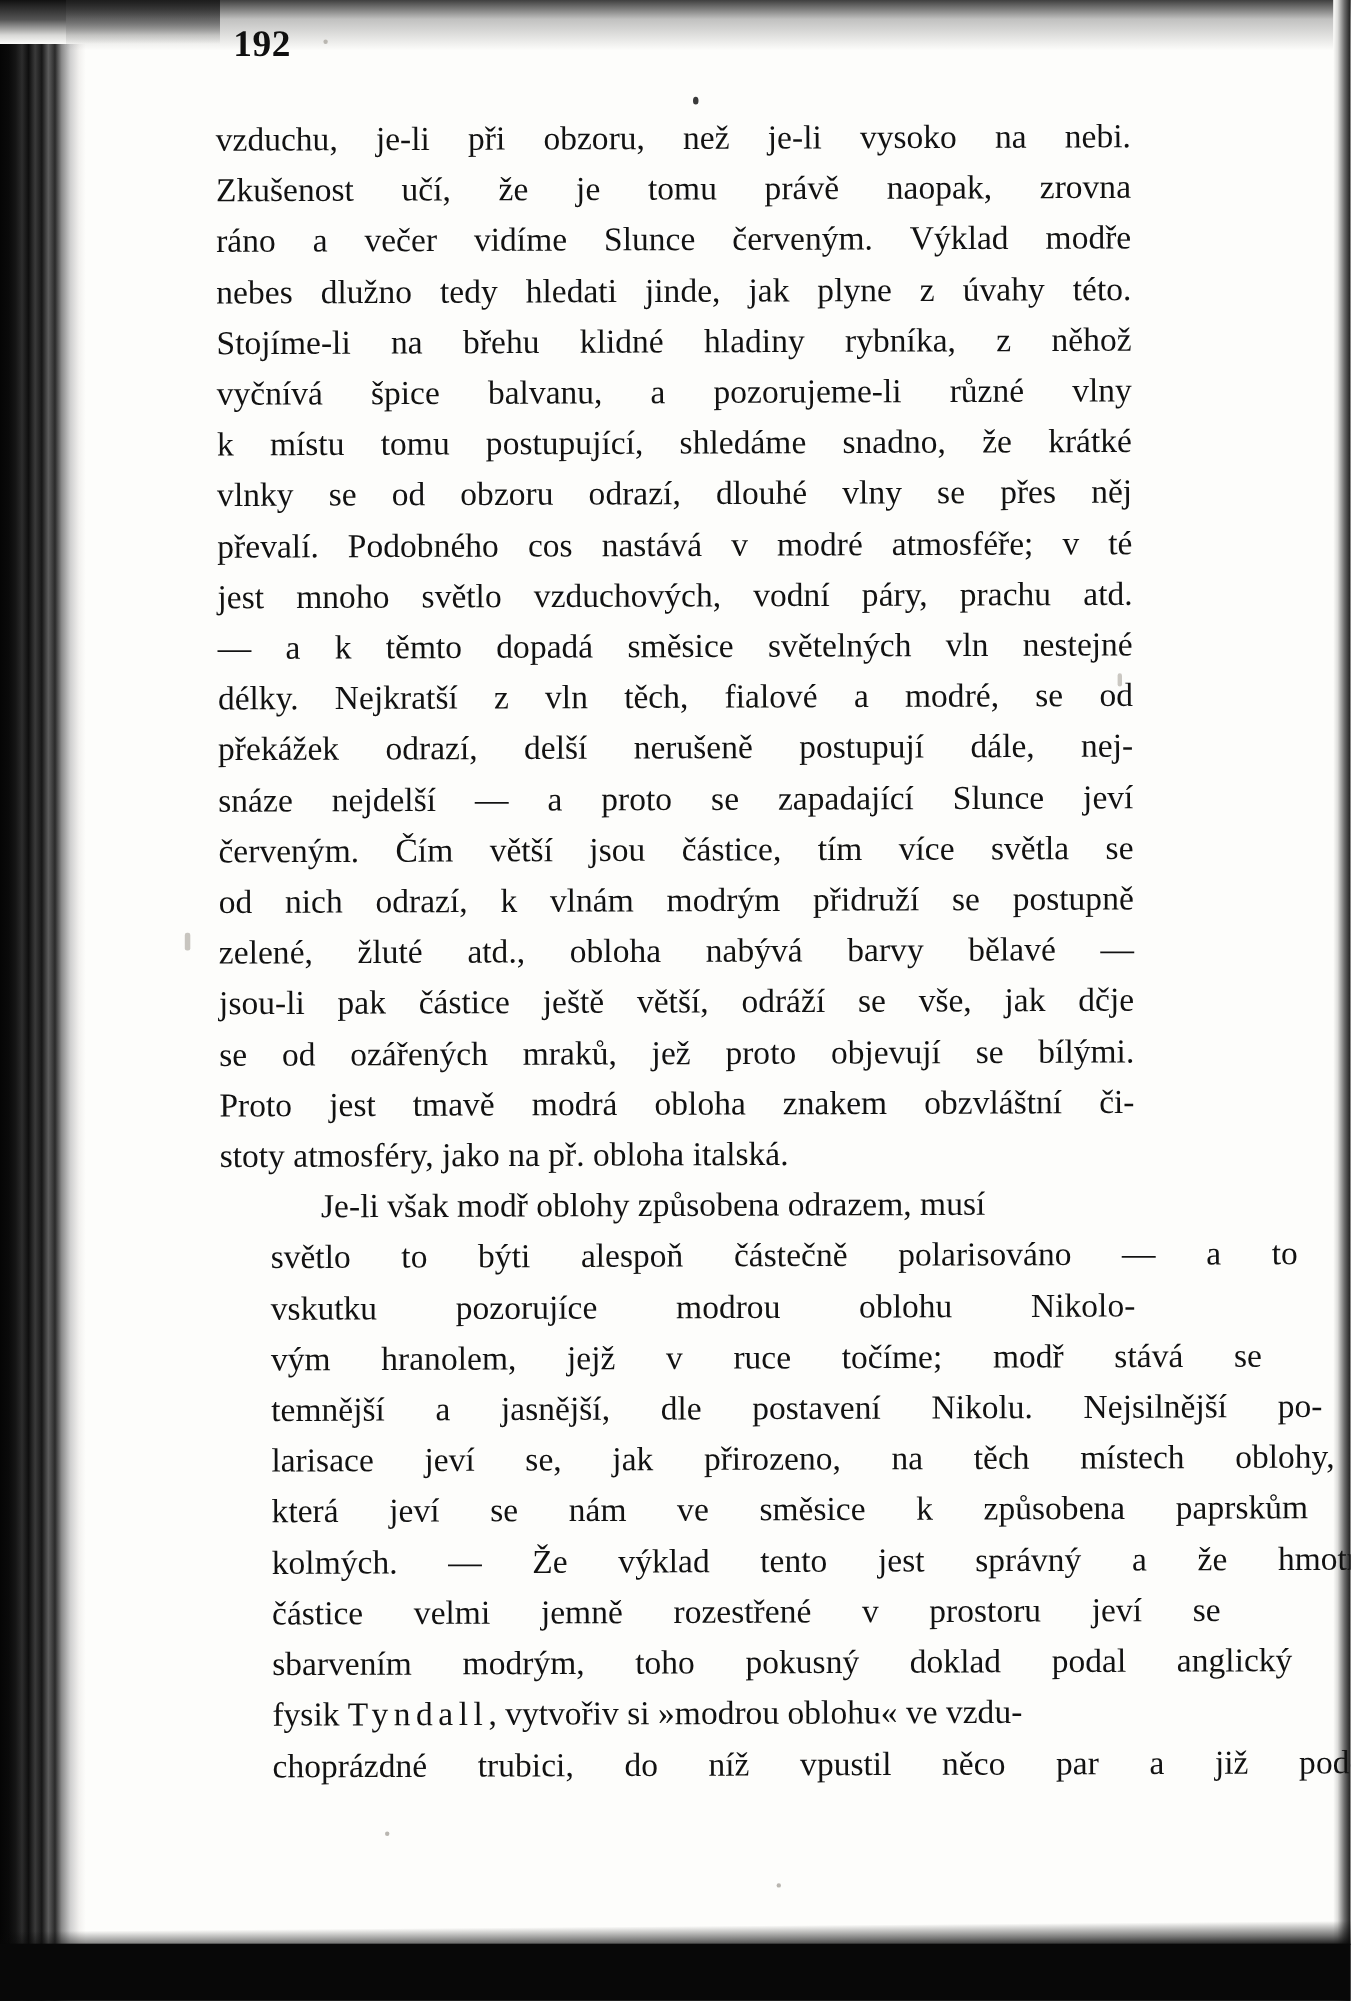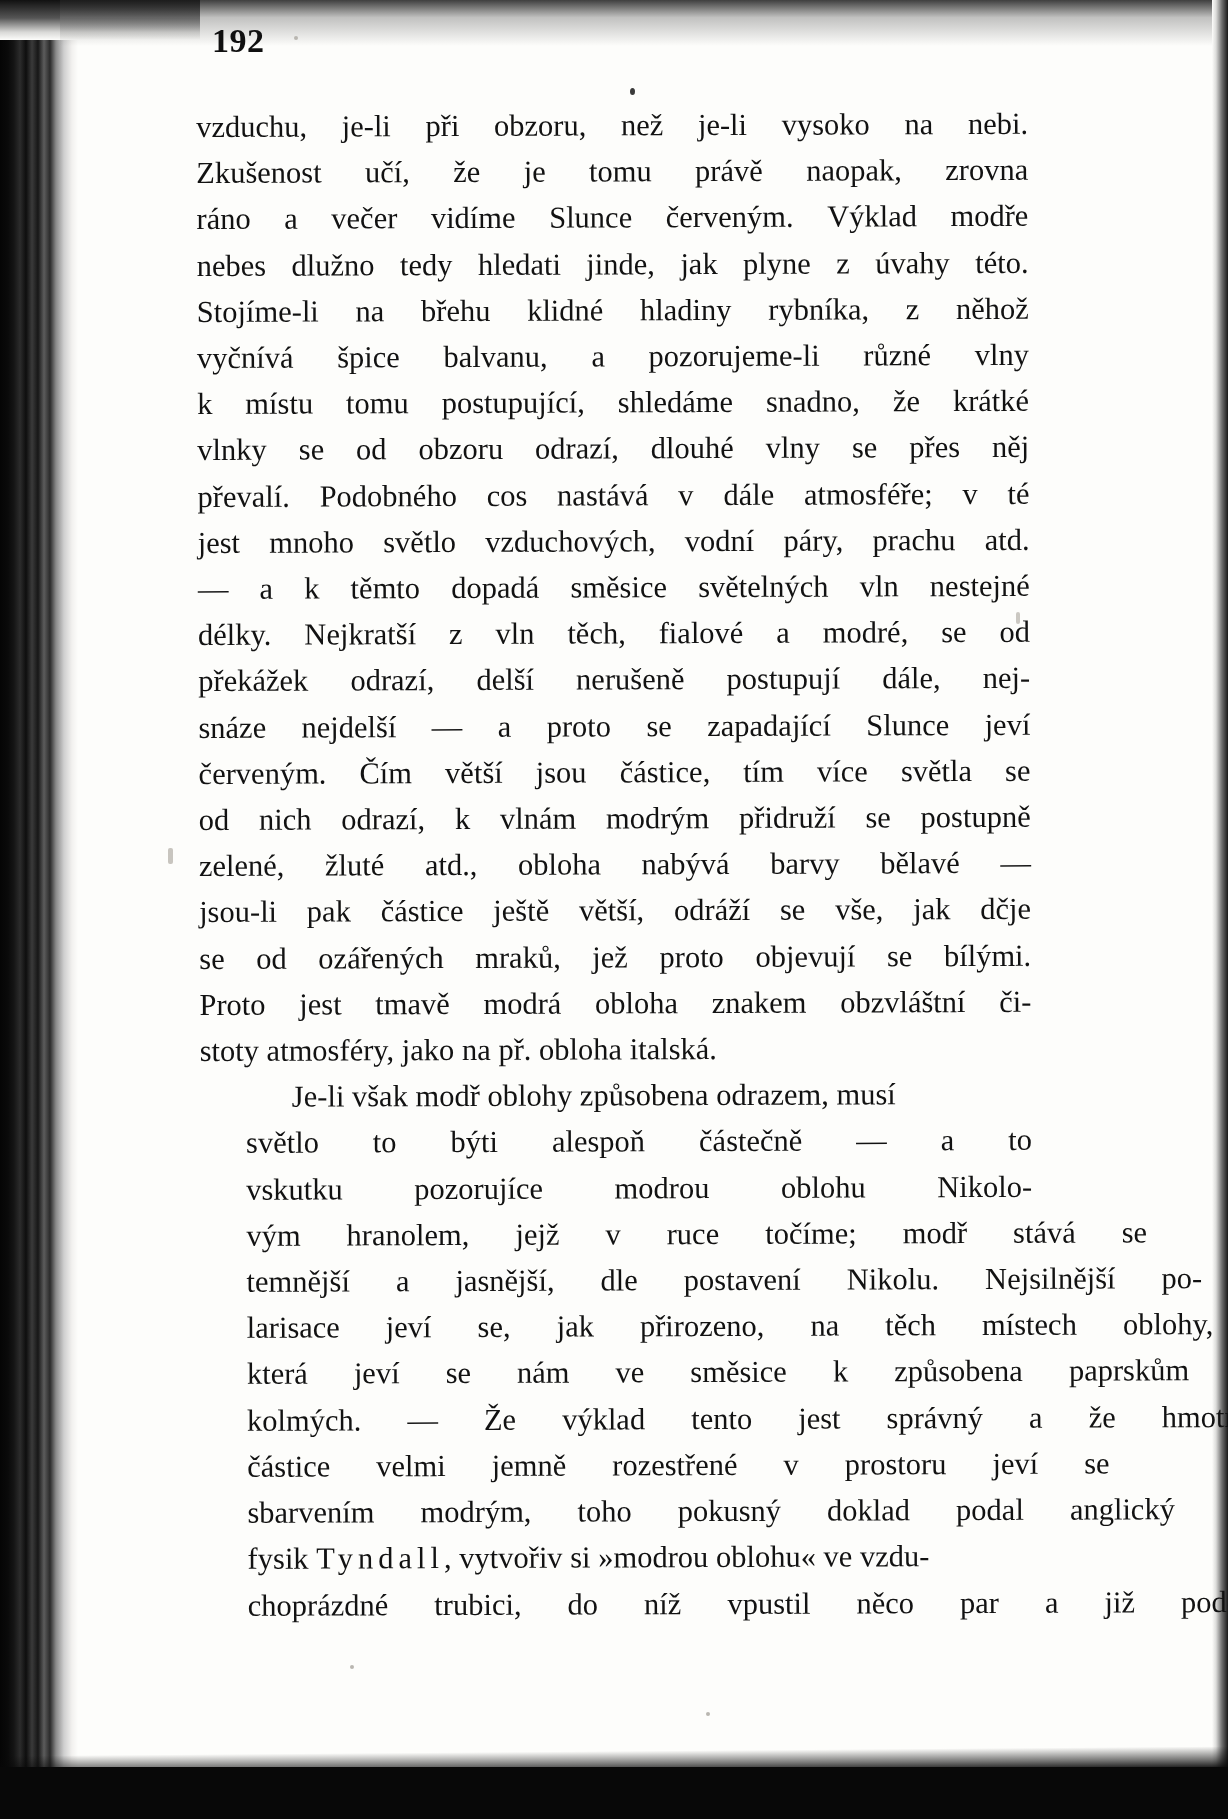--- a/index.html
+++ b/index.html
@@ -223,21 +223,21 @@
           <span>se</span>
           <span>přes</span>
           <span>něj</span>
         </span>
       <span class="line justified">
           <span>převalí.</span>
           <span>Podobného</span>
           <span>cos</span>
           <span>nastává</span>
           <span>v</span>
-          <span>dále</span>
+          <span>modré</span>
           <span>atmosféře;</span>
           <span>v</span>
           <span>té</span>
         </span>
       <span class="line justified">
           <span>jest</span>
           <span>mnoho</span>
           <span>světlo</span>
           <span>vzduchových,</span>
           <span>vodní</span>
@@ -357,20 +357,21 @@
     </p>
 
     <p class="para indented">
       <span class="line" style="padding-left:46px;"><span>Je-li však modř oblohy způsobena odrazem, musí</span></span>
       <span class="line justified">
           <span>světlo</span>
           <span>to</span>
           <span>býti</span>
           <span>alespoň</span>
           <span>částečně</span>
+          <span>polarisováno</span>
           <span>—</span>
           <span>a</span>
           <span>to</span>
         </span>
       <span class="line justified">
           <span>vskutku</span>
           <span>pozorujíce</span>
           <span>modrou</span>
           <span>oblohu</span>
           <span>Nikolo-</span>

